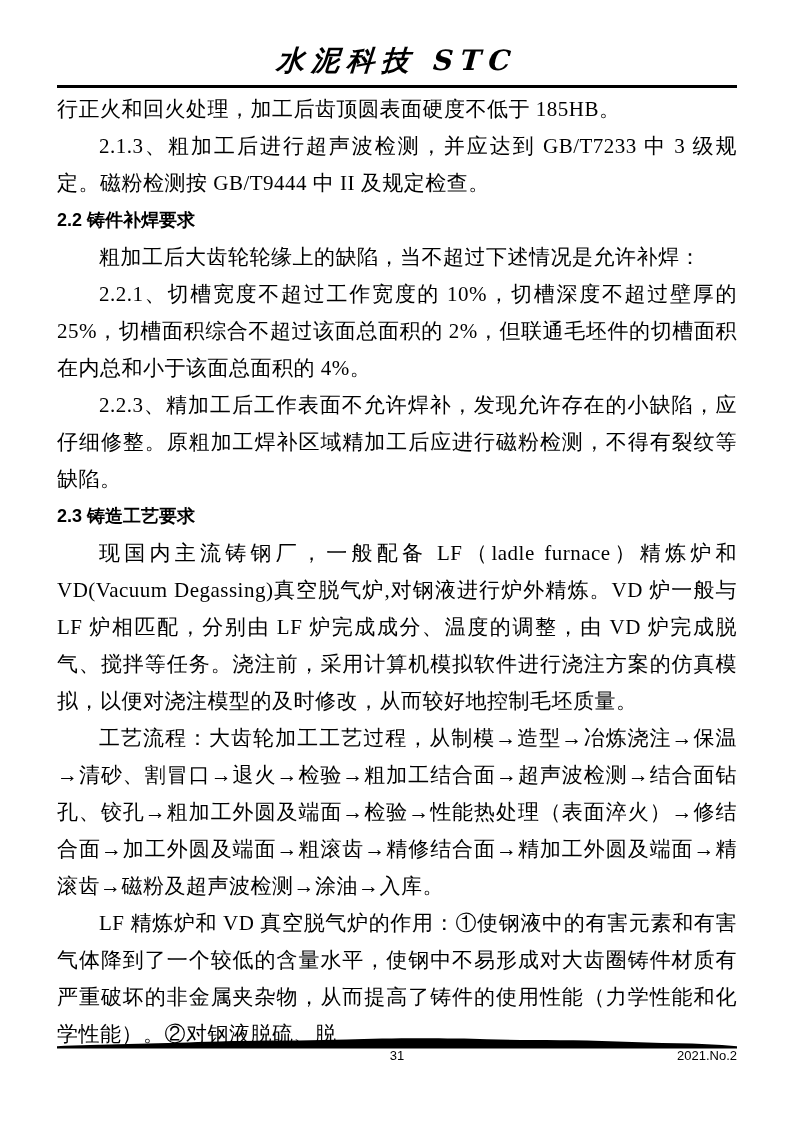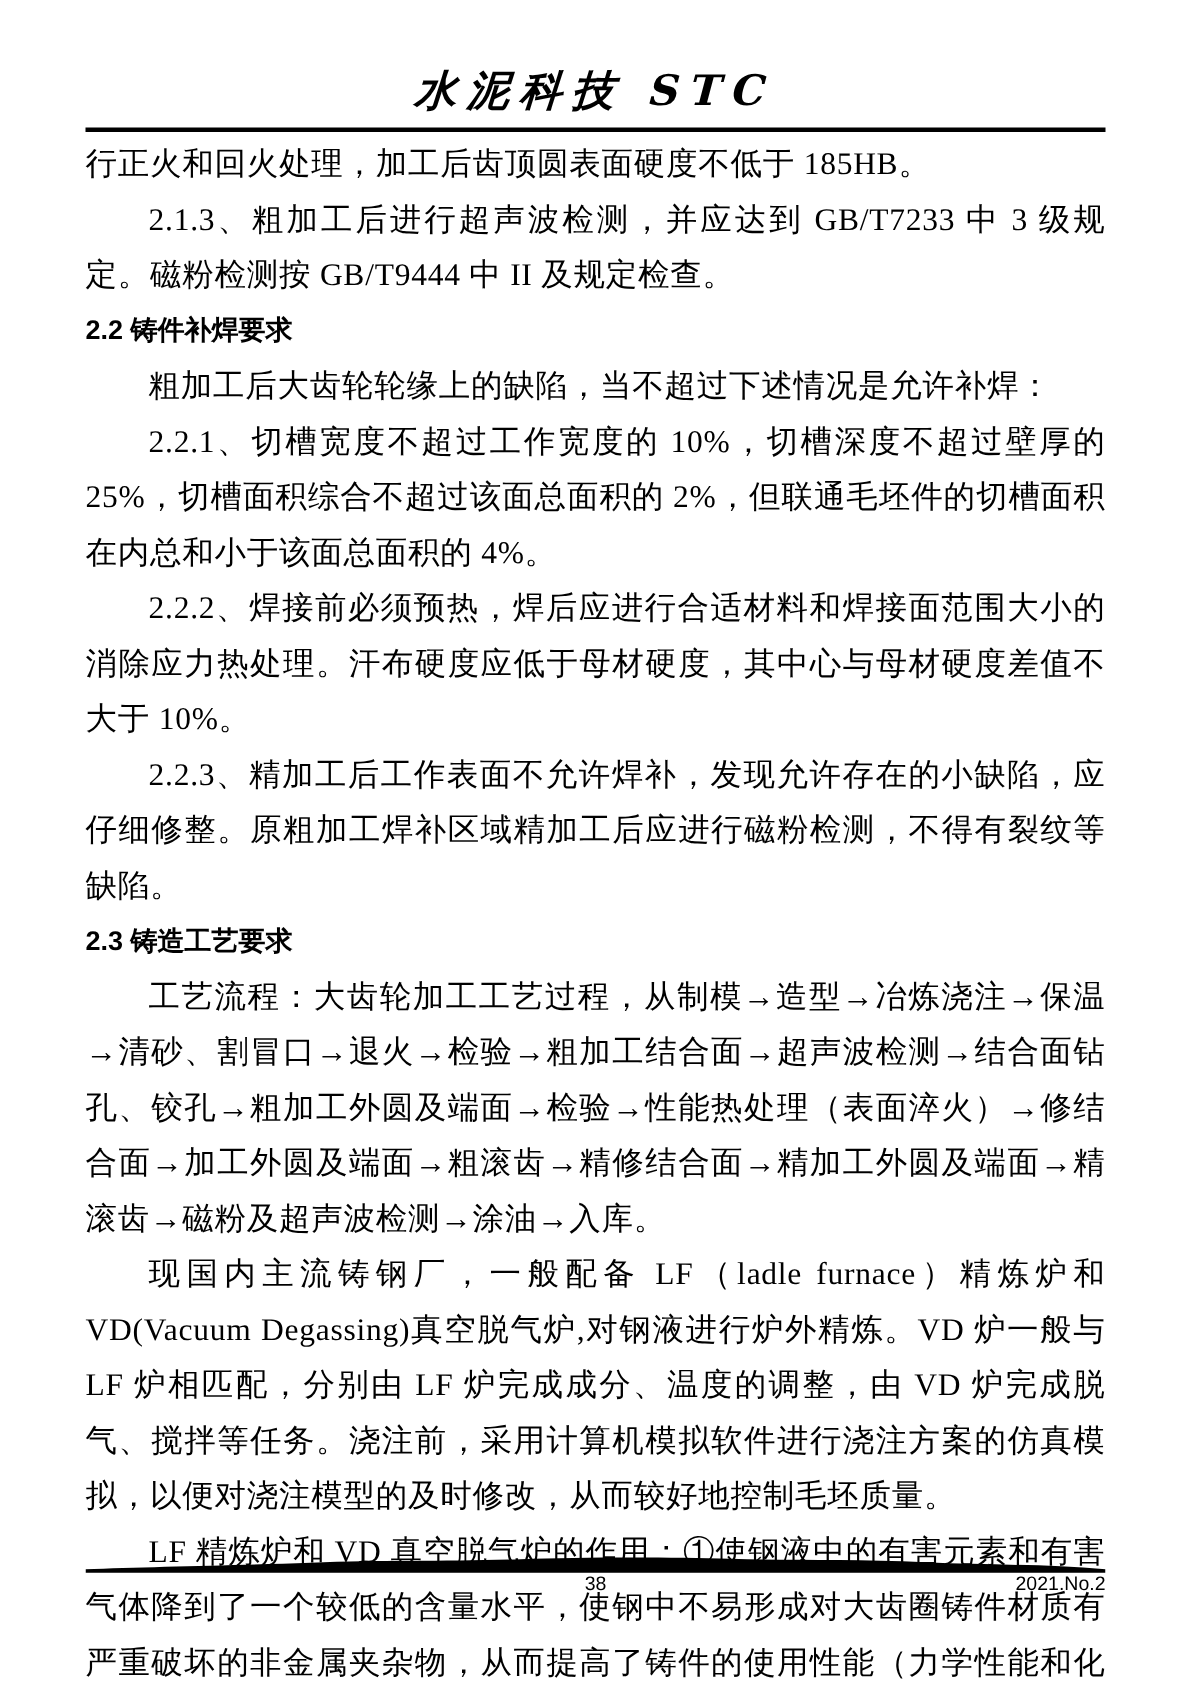--- a/index.html
+++ b/index.html
@@ -108,36 +108,35 @@
     <div class="journal-title">水泥科技 STC</div>
     <div class="header-rule"></div>
   </div>
 
   <div class="body-text">
     <p class="para-noindent">行正火和回火处理，加工后齿顶圆表面硬度不低于 185HB。</p>
     <p class="para">2.1.3、粗加工后进行超声波检测，并应达到 GB/T7233 中 3 级规定。磁粉检测按 GB/T9444 中 II 及规定检查。</p>
     <p class="heading">2.2 铸件补焊要求</p>
     <p class="para">粗加工后大齿轮轮缘上的缺陷，当不超过下述情况是允许补焊：</p>
     <p class="para">2.2.1、切槽宽度不超过工作宽度的 10%，切槽深度不超过壁厚的 25%，切槽面积综合不超过该面总面积的 2%，但联通毛坯件的切槽面积在内总和小于该面总面积的 4%。</p>
-    <p class="para">2.2.2、焊接前必须预热，焊后应进行合适材料和焊接面范围大小的消除应力热处理。汗布硬度应低于母材硬度，其中心与母材硬度差值不大于 10%。</p>
     <p class="para">2.2.3、精加工后工作表面不允许焊补，发现允许存在的小缺陷，应仔细修整。原粗加工焊补区域精加工后应进行磁粉检测，不得有裂纹等缺陷。</p>
     <p class="heading">2.3 铸造工艺要求</p>
+    <p class="para">现国内主流铸钢厂，一般配备 LF（ladle furnace）精炼炉和 VD(Vacuum Degassing)真空脱气炉,对钢液进行炉外精炼。VD 炉一般与 LF 炉相匹配，分别由 LF 炉完成成分、温度的调整，由 VD 炉完成脱气、搅拌等任务。浇注前，采用计算机模拟软件进行浇注方案的仿真模拟，以便对浇注模型的及时修改，从而较好地控制毛坯质量。</p>
     <p class="para">工艺流程：大齿轮加工工艺过程，从制模→造型→冶炼浇注→保温→清砂、割冒口→退火→检验→粗加工结合面→超声波检测→结合面钻孔、铰孔→粗加工外圆及端面→检验→性能热处理（表面淬火）→修结合面→加工外圆及端面→粗滚齿→精修结合面→精加工外圆及端面→精滚齿→磁粉及超声波检测→涂油→入库。</p>
-    <p class="para">现国内主流铸钢厂，一般配备 LF（ladle furnace）精炼炉和 VD(Vacuum Degassing)真空脱气炉,对钢液进行炉外精炼。VD 炉一般与 LF 炉相匹配，分别由 LF 炉完成成分、温度的调整，由 VD 炉完成脱气、搅拌等任务。浇注前，采用计算机模拟软件进行浇注方案的仿真模拟，以便对浇注模型的及时修改，从而较好地控制毛坯质量。</p>
     <p class="para">LF 精炼炉和 VD 真空脱气炉的作用：①使钢液中的有害元素和有害气体降到了一个较低的含量水平，使钢中不易形成对大齿圈铸件材质有严重破坏的非金属夹杂物，从而提高了铸件的使用性能（力学性能和化学性能）。②对钢液脱硫、脱</p>
   </div>
 
   <div class="footer">
     <svg class="footer-divider" viewBox="0 0 680 12" preserveAspectRatio="none">
       <path d="M0,10.5 L680,10.5 L680,8.2
                C640,4.5 600,5.5 560,3.5
                C510,1.2 470,2.5 430,1.2
                C390,0 330,0 290,1.5
                C240,3.2 200,1.8 150,3.8
                C100,5.6 40,6.5 0,8.2 Z" fill="#000000"></path>
     </svg>
     <div class="footer-row">
-      <span class="page-number">38</span>
+      <span class="page-number">31</span>
       <span class="issue-number">2021.No.2</span>
     </div>
   </div>
 
 </div>
 
 </body></html>

